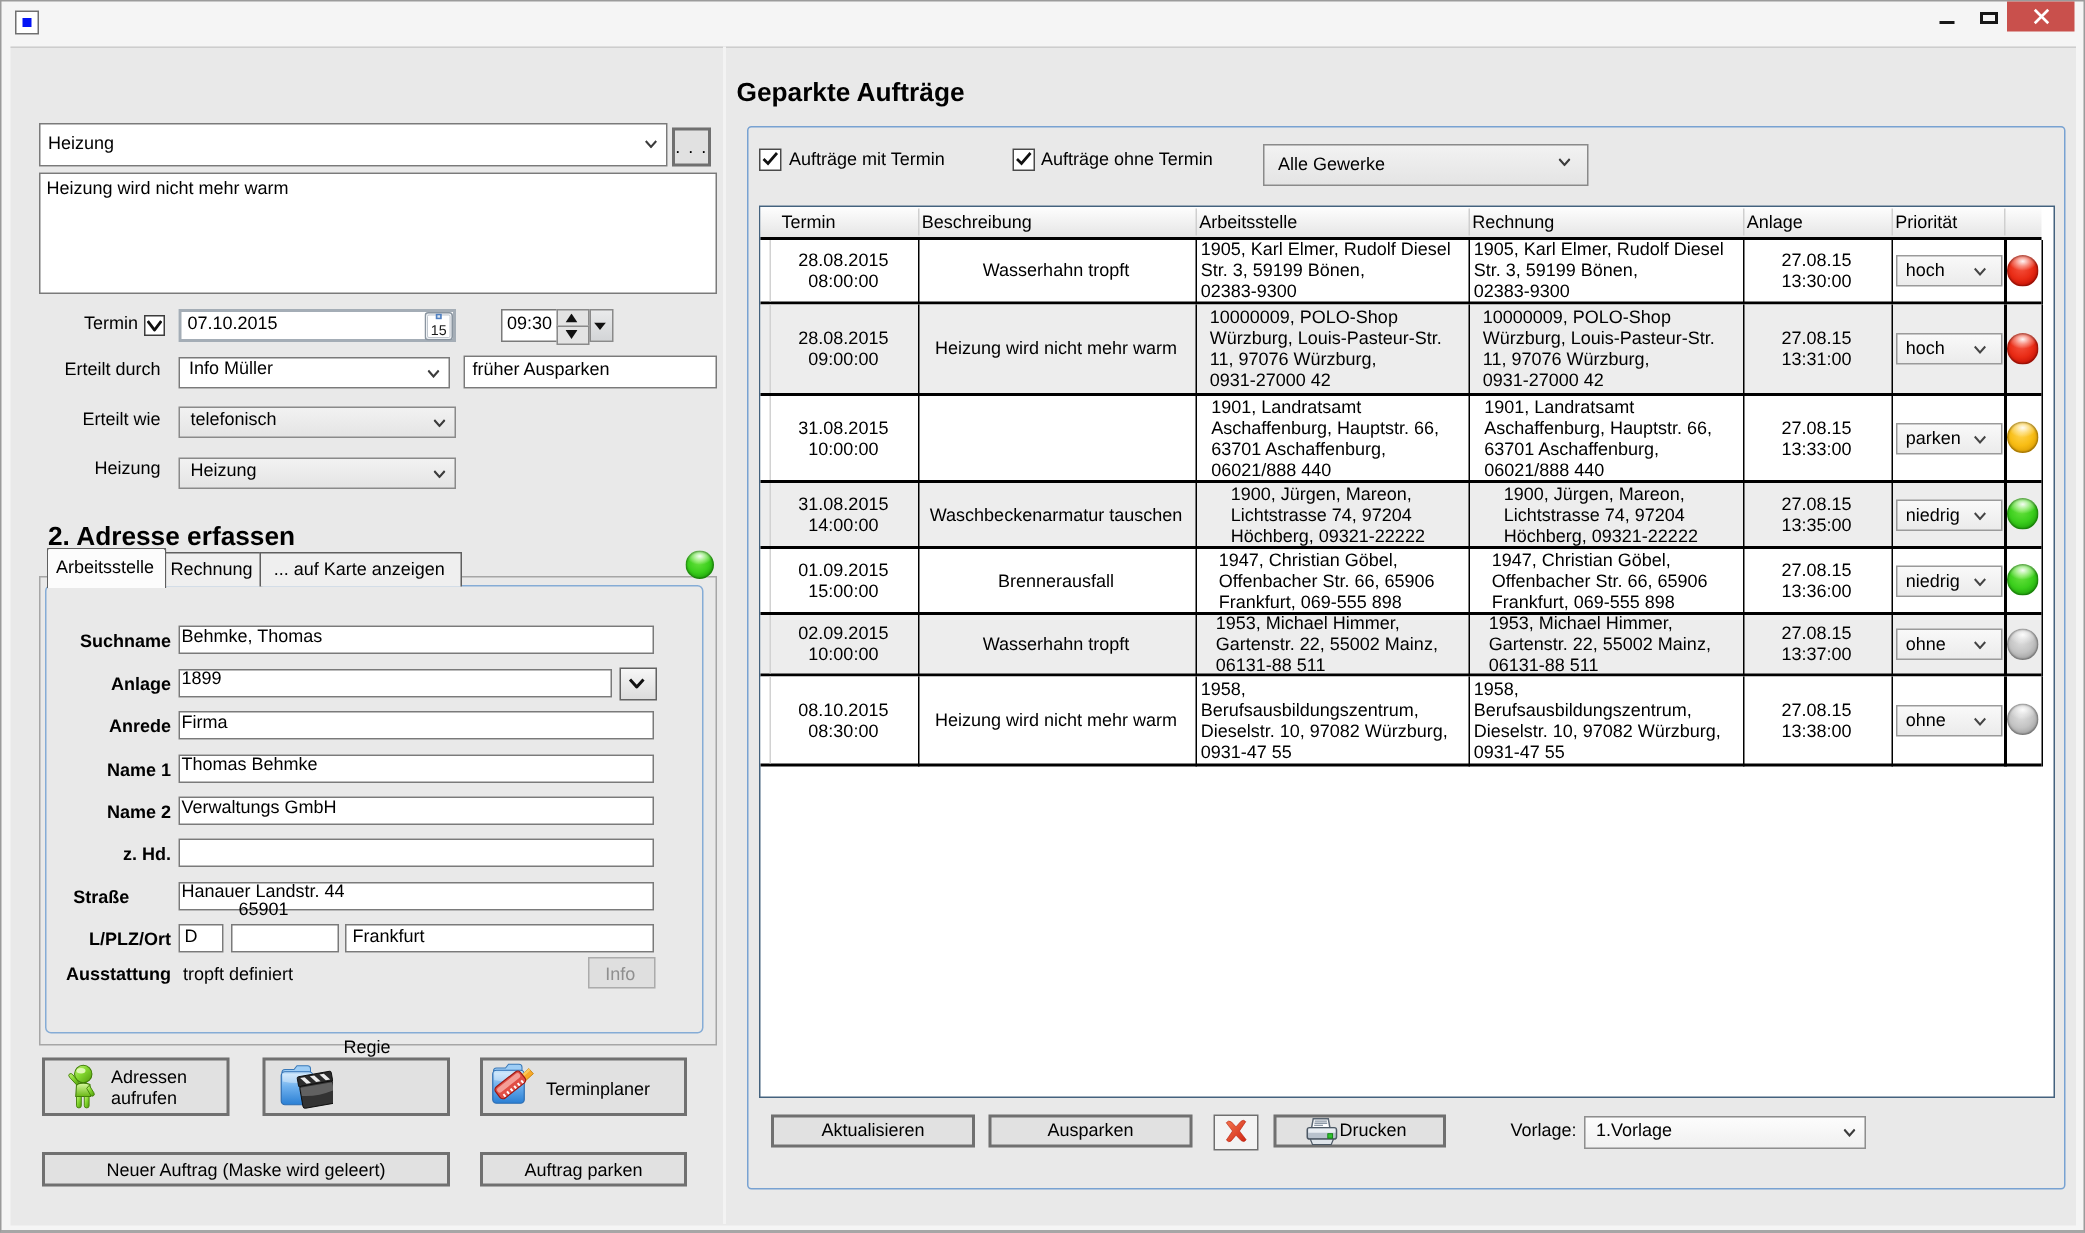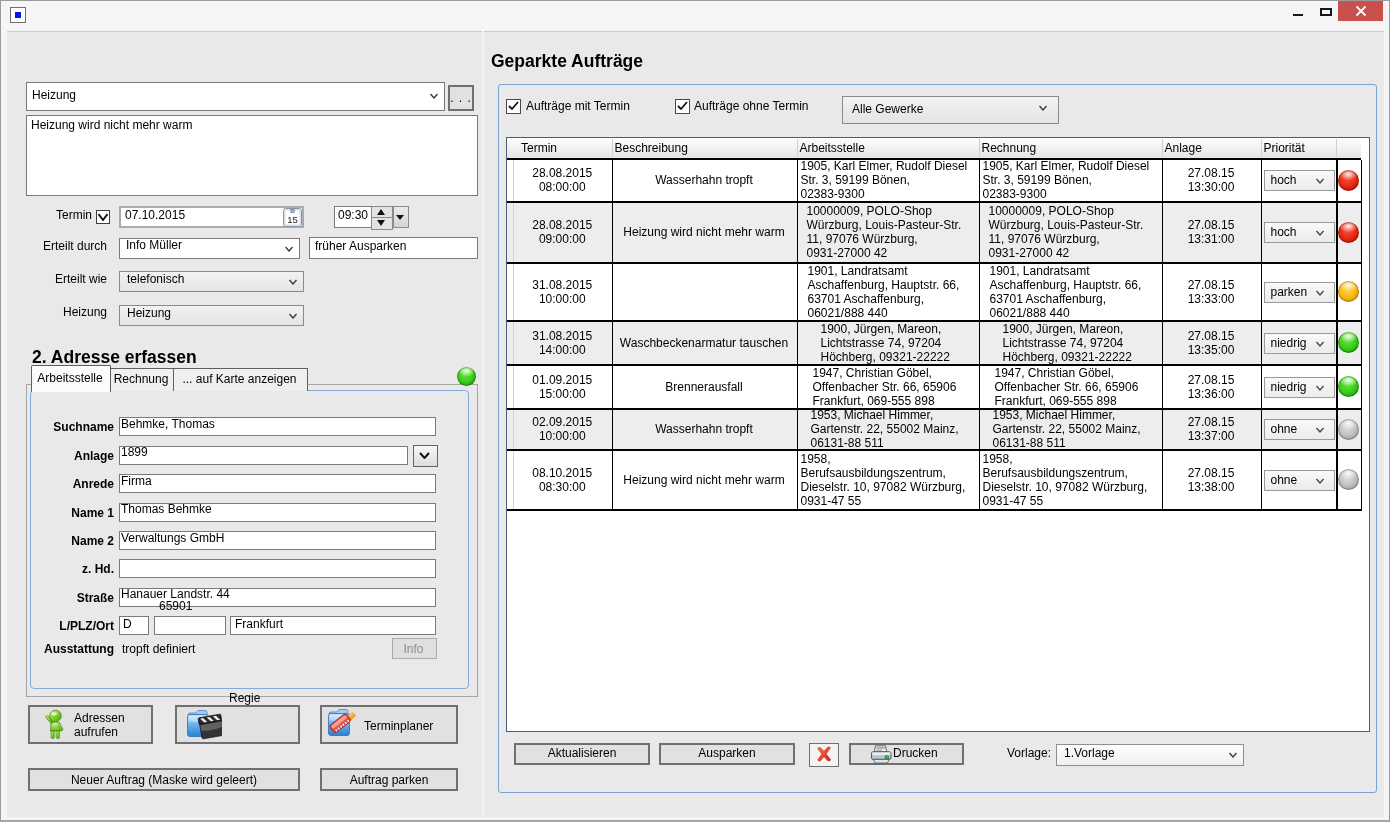--- a/index.html
+++ b/index.html
@@ -106,21 +106,21 @@
 <div class="abs field" style="left:112px;top:443px;width:315px;height:17px"></div>
 <div class="abs lbl" style="left:114px;top:442.5px">Firma</div>
 <div class="abs blbl" style="left:14px;top:474.5px;width:93px;text-align:right">Name 1</div>
 <div class="abs field" style="left:112px;top:471.5px;width:315px;height:17px"></div>
 <div class="abs lbl" style="left:114px;top:471.0px">Thomas Behmke</div>
 <div class="abs blbl" style="left:14px;top:503px;width:93px;text-align:right">Name 2</div>
 <div class="abs field" style="left:112px;top:500px;width:315px;height:17px"></div>
 <div class="abs lbl" style="left:114px;top:499.5px">Verwaltungs GmbH</div>
 <div class="abs blbl" style="left:14px;top:531px;width:93px;text-align:right">z. Hd.</div>
 <div class="abs field" style="left:112px;top:528px;width:315px;height:17px"></div>
-<div class="abs blbl" style="left:14px;top:559.5px;width:93px;text-align:right">Straße</div>
+<div class="abs blbl" style="left:14px;top:559.5px;width:93px;text-align:center">Straße</div>
 <div class="abs field" style="left:112px;top:556.5px;width:315px;height:17px"></div>
 <div class="abs lbl" style="left:114px;top:556.0px">Hanauer Landstr. 44</div>
 <div class="abs" style="left:406px;top:414px;width:23px;height:20px;background:linear-gradient(#f7f7f7,#dcdcdc);border:1px solid #636363"></div>
 <svg class="abs" style="left:412px;top:421px" width="11" height="7" viewBox="0 0 11 7">
         <polyline points="1,1 5.5,6 10,1" fill="none" stroke="#111" stroke-width="2"></polyline>
       </svg>
 <div class="abs blbl" style="left:14px;top:588px;width:93px;text-align:right">L/PLZ/Ort</div>
 <div class="abs field" style="left:112px;top:585px;width:28px;height:17px"></div>
 <div class="abs lbl" style="left:116px;top:586px">D</div>
 <div class="abs field" style="left:147px;top:585px;width:70px;height:17px"></div>

